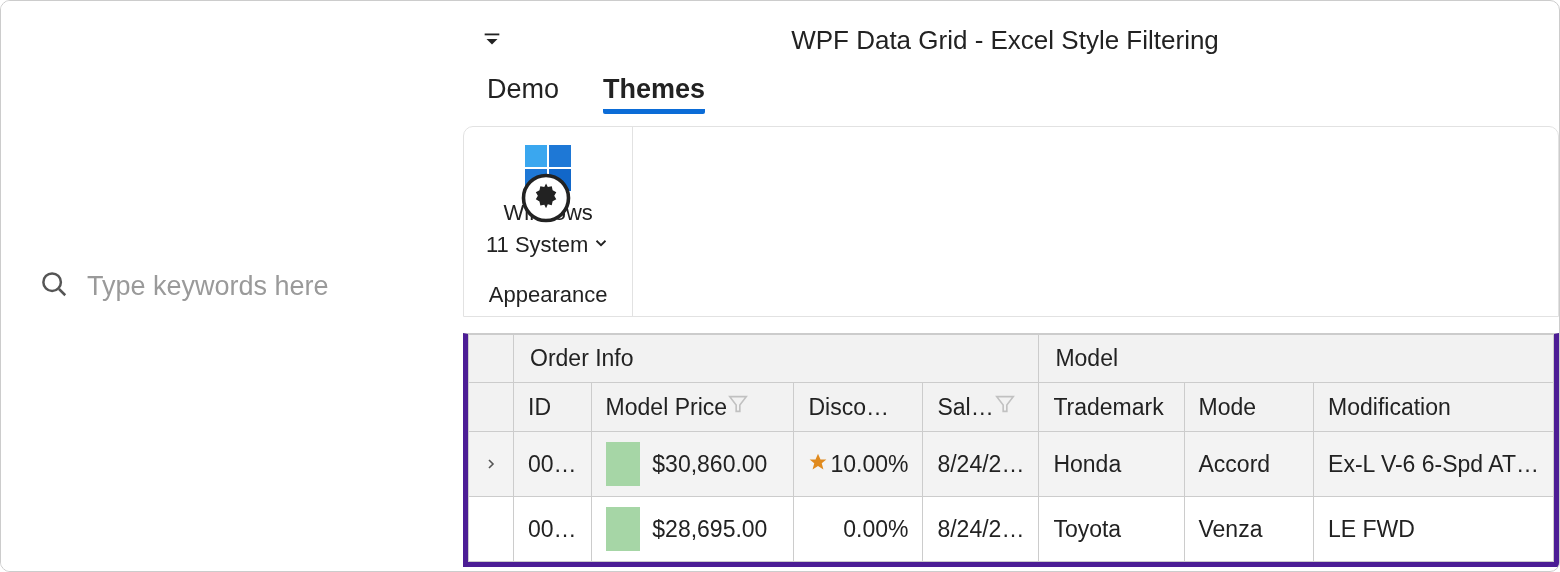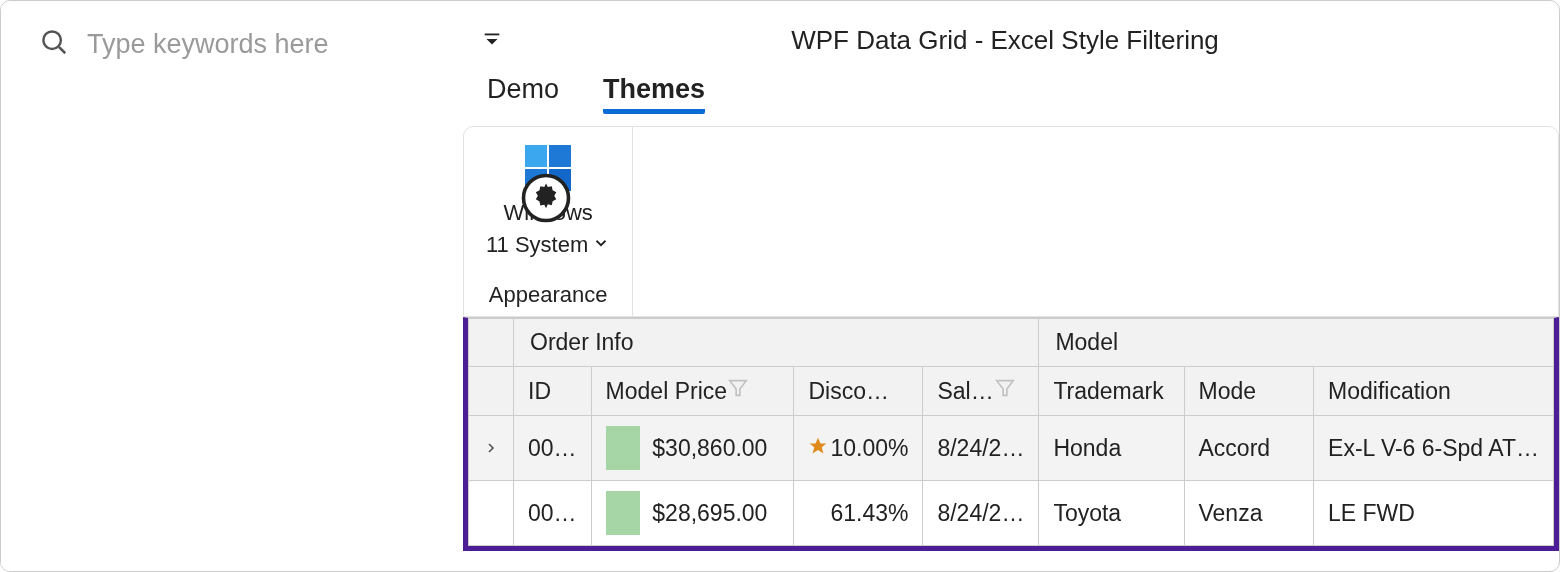--- a/index.html
+++ b/index.html
@@ -1,18 +1,18 @@
 <!DOCTYPE html>
 <html><head>
 <meta charset="utf-8">
 <style>
 *{box-sizing:border-box;margin:0;padding:0;font-family:"Segoe UI",Arial,sans-serif}
 html,body{width:1560px;height:572px;overflow:hidden;background:#fff;color:#222}
 .app{display:flex;width:100%;height:100%;border:1px solid #ccc;border-radius:10px;overflow:hidden}
-.sidebar{width:460px;flex:none;display:flex;flex-direction:column;background:#fff}
+.sidebar{width:460px;flex:none;display:flex;flex-direction:row;background:#fff}
 .search-row{display:flex;align-items:center;gap:18px;padding:26px 34px 26px 38px}
 .search-row svg{width:30px;height:30px;color:#555}
 .search-input{border:none;outline:none;font-size:27px;color:#888;width:100%;background:transparent}
 .search-input::placeholder{color:#9a9a9a}
 .accent-bar{width:6px;background:#f7a30a;position:absolute;left:18px;top:144px;bottom:0}
 .sidebar-body{position:relative;flex:1;overflow:hidden}
 .section-title{font-size:21px;font-weight:700;letter-spacing:1px;color:#555;padding:28px 0 22px 58px}
 .nav-list{display:flex;flex-direction:column}
 .nav-item{position:relative;font-size:24px;color:#222;padding:22px 0 22px 58px;cursor:pointer}
 .nav-item.selected{background:#ececec;border-radius:6px;margin:0 16px 0 28px;padding-left:30px}
@@ -27,21 +27,21 @@
 .tab.active{font-weight:700;border-bottom:5px solid #0b6cd7;border-radius:2px}
 .ribbon{display:flex;border:1px solid #e2e2e2;border-radius:10px 10px 0 0;margin:0 0 0 2px;background:#fff}
 .ribbon-group{display:flex;flex-direction:column;align-items:center;padding:14px 22px 8px 22px;border-right:1px solid #e2e2e2}
 .ribbon-btn{display:flex;flex-direction:column;align-items:center;gap:4px;cursor:pointer}
 .ribbon-btn .icon-wrap{position:relative;width:54px;height:54px}
 .ribbon-btn .icon-wrap svg{width:54px;height:54px}
 .ribbon-btn .gear{position:absolute;left:-2px;bottom:-2px;width:26px;height:26px}
 .ribbon-btn .label{font-size:22px;text-align:center;line-height:1.25;display:flex;align-items:center;gap:2px}
 .ribbon-btn .chev{margin-left:2px}
 .ribbon-group-title{font-size:22px;color:#222;margin-top:24px}
-.grid{margin:0 0 0 2px;border:5px solid #4c1d95;border-top:1px solid #ccc;overflow:hidden}
+.grid{margin:16px 0 0 2px;border:5px solid #4c1d95;border-top:1px solid #ccc;overflow:hidden}
 .grid table{border-collapse:collapse;width:100%}
 .grid th,.grid td{border:1px solid #ccc;font-size:23px;text-align:left;white-space:nowrap;overflow:hidden;text-overflow:ellipsis}
 .grid th{background:#f2f2f2;font-weight:400;color:#222;padding:10px 14px}
 .grid .band th{padding:10px 16px}
 .grid td{padding:10px 14px;background:#fff}
 .grid tr.sel td{background:#f3f3f3}
 .col-exp{width:42px;text-align:center;padding:0}
 .col-exp svg{width:16px;height:16px}
 .col-id{width:70px}
 .col-price{width:218px;text-align:right;padding:0}
@@ -196,21 +196,21 @@
             <td class="col-exp"></td>
             <td class="col-id">00…</td>
             <td class="col-price">
               <div class="price-cell">
                 <div class="price-bar" style="width:38%"></div>
                 <div class="price-num">$28,695.00</div>
               </div>
             </td>
             <td class="col-disc">
               <div class="disc-wrap">
-                <span>61.43%</span>
+                <span>0.00%</span>
               </div>
             </td>
             <td class="col-date">8/24/2…</td>
             <td class="col-tm">Toyota</td>
             <td class="col-name">Venza</td>
             <td class="col-mod">LE FWD</td>
           </tr>
         </tbody>
       </table>
     </div>

